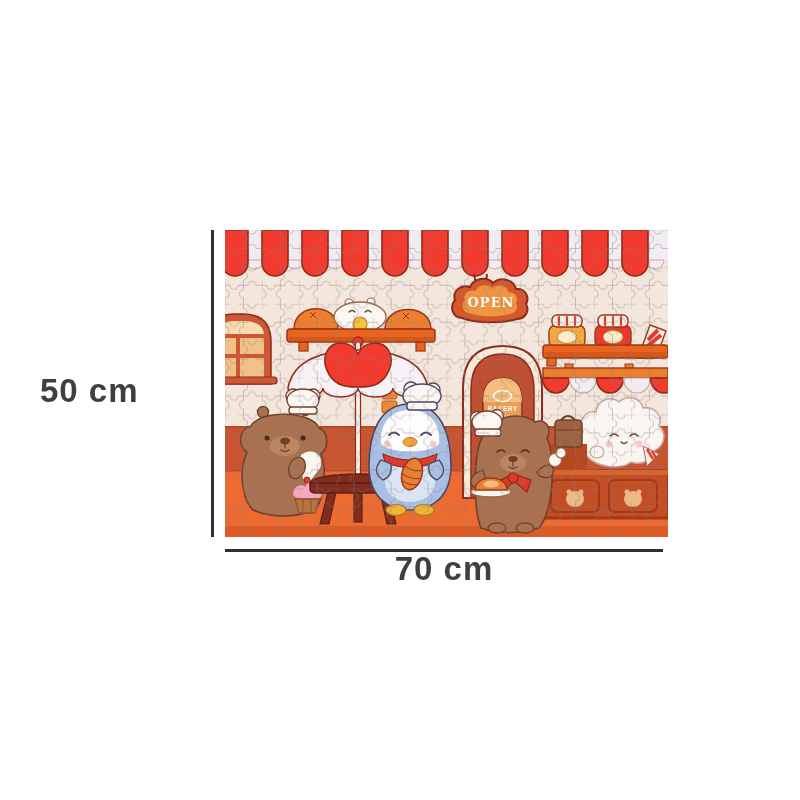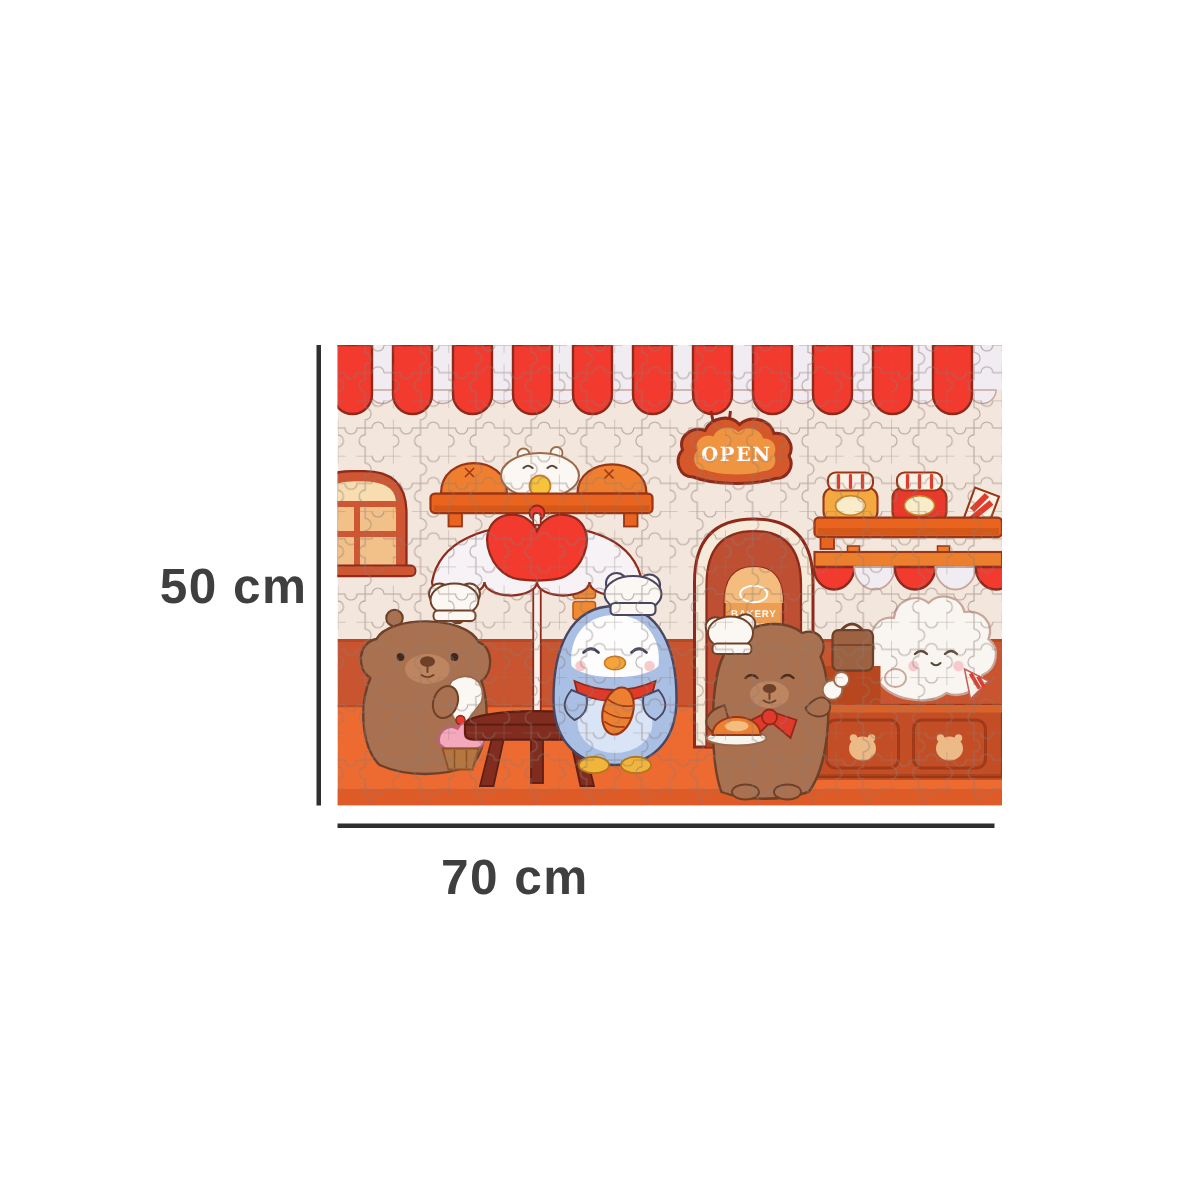--- a/index.html
+++ b/index.html
@@ -4,22 +4,22 @@
 <style>
   html,body{margin:0;padding:0;background:#ffffff;}
   .stage{position:relative;width:800px;height:800px;background:#ffffff;overflow:hidden;
          font-family:"Liberation Sans",sans-serif;}
   .puzzle{position:absolute;left:225px;top:230px;width:443px;height:307px;}
   .puzzle svg{display:block;}
   .dim-vert{position:absolute;left:211px;top:230px;width:3px;height:307px;background:var(--dim_line,#2f2f2f);}
   .dim-horiz{position:absolute;left:225px;top:549px;width:438px;height:3px;background:var(--dim_line,#2f2f2f);}
   .dim-label{position:absolute;font-weight:700;font-size:33px;letter-spacing:1px;
              color:var(--dim_text,#3f3f3f);font-family:"Liberation Sans",sans-serif;}
-  .label-h{left:40px;top:372px;width:165px;text-align:right;}
-  .label-w{left:294px;top:566px;width:300px;}
+  .label-h{left:40px;top:372px;width:165px;text-align:left;}
+  .label-w{left:294px;top:550px;width:300px;text-align:center;}
   .open-text{font-family:"DejaVu Serif",serif;font-weight:700;font-size:13px;fill:#ffffff;letter-spacing:1px;}
   .door-text{font-family:"Liberation Sans",sans-serif;font-weight:700;font-size:6.5px;fill:#ffffff;letter-spacing:.5px;opacity:.95;}
 </style>
 </head>
 <body>
 
 <div class="stage">
 
   <div class="dim-vert"></div>
   <div class="dim-label label-h">50 cm</div>

